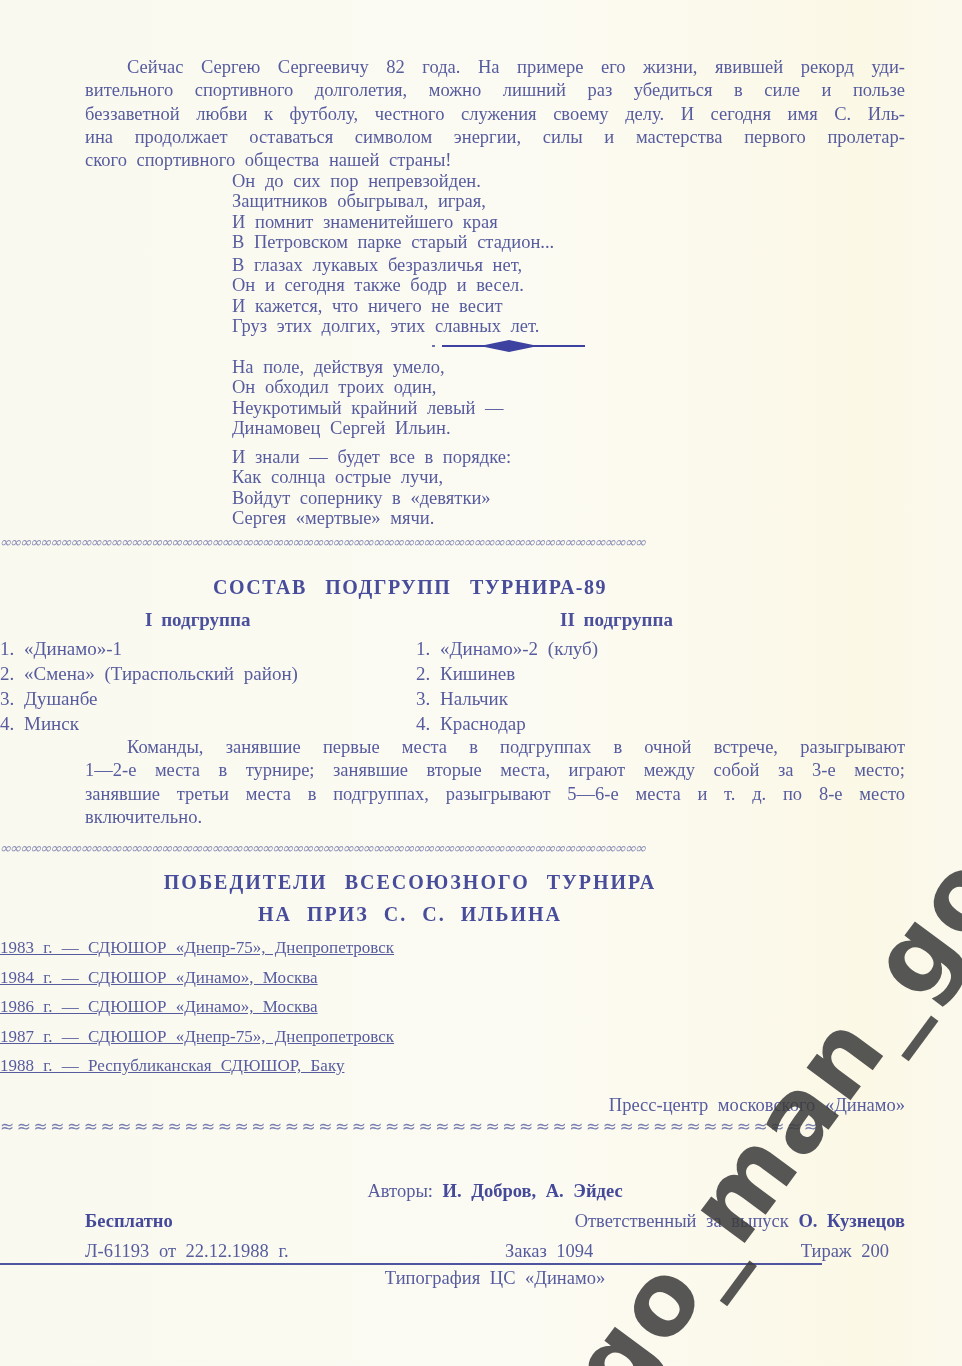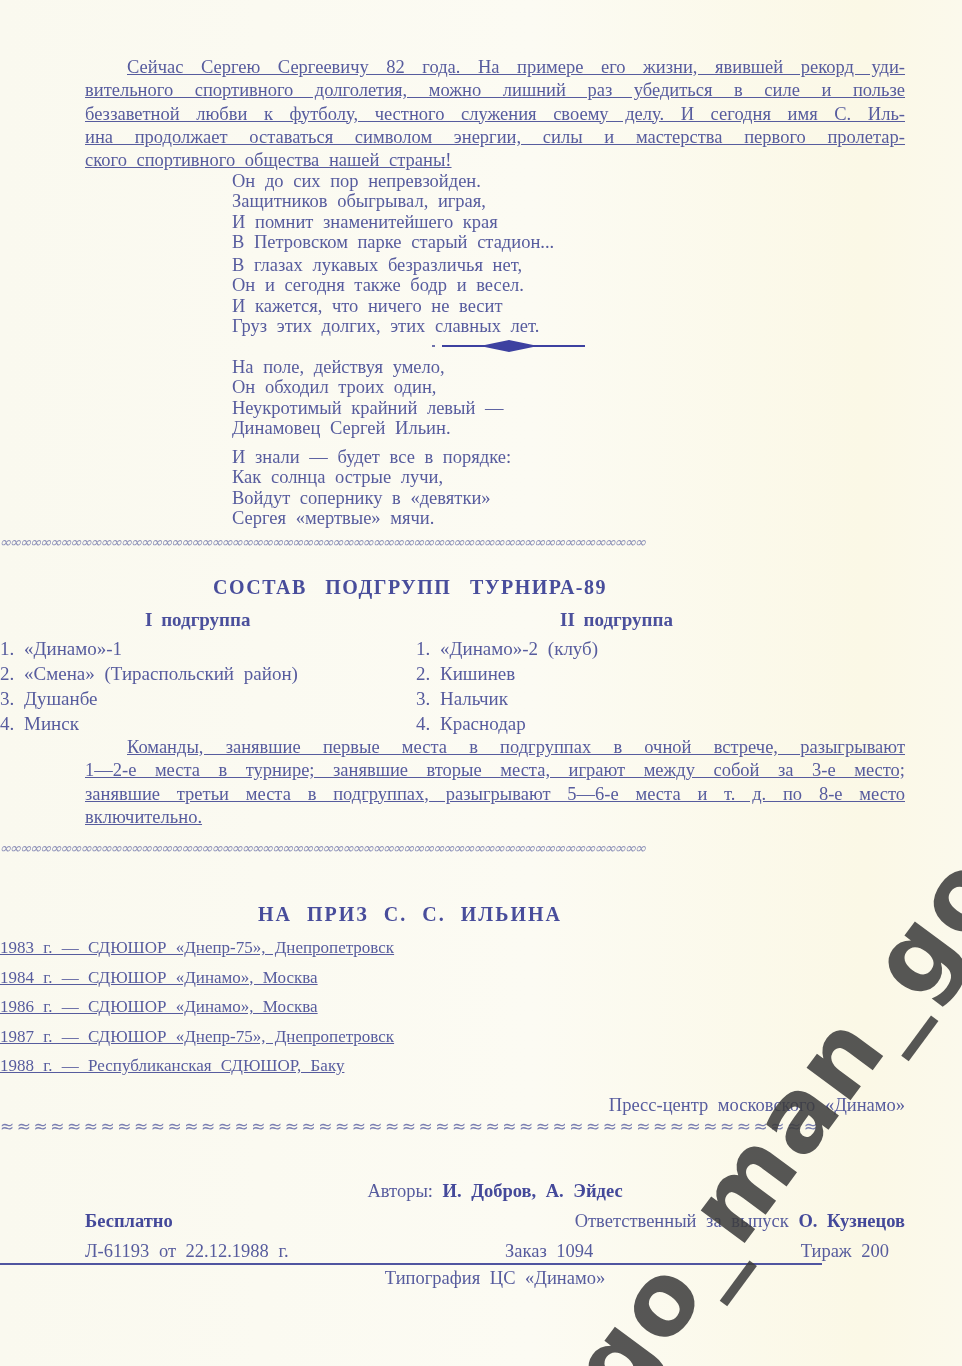--- a/index.html
+++ b/index.html
@@ -8,21 +8,21 @@
     width:962px;height:1366px;
     margin:0 auto;
     overflow:hidden;
     background:
       linear-gradient(90deg, #faf9ef 0%, #fcfbf3 55%, #fbf8e6 90%, #fbf9ec 100%);
     font-family:"Liberation Serif","DejaVu Serif",serif;
     color:#575c9e;
   }
   .content{position:absolute;left:85px;width:820px;}
   
-  .intro{top:56px;font-size:18.5px;line-height:23.3px;word-spacing:5px;text-decoration:underline;}
+  .intro{top:56px;font-size:18.5px;line-height:23.3px;word-spacing:5px;}
   .jline{text-align:justify;text-align-last:justify;white-space:normal;}
   .jline.first{padding-left:42px;}
   .jline.last{text-align-last:left;}
   
   .poem-stanza{position:absolute;left:232px;font-size:18.5px;line-height:20.4px;word-spacing:5px;white-space:nowrap;}
   .st1{top:171px;} .st2{top:255px;} .st3{top:357px;} .st4{top:447px;}
   
   .diamond-divider{position:absolute;left:432px;top:340px;width:153px;height:12px;}
   .diamond-divider .dline{position:absolute;left:10px;right:0;top:5px;height:2px;background:#3d41a0;}
   .diamond-divider .dot{position:absolute;left:0;top:5px;width:3px;height:2px;background:#6d70ab;}
@@ -141,20 +141,21 @@
 
   <div class="content intro rules">
     <div class="jline first">Команды, занявшие первые места в подгруппах в очной встрече, разыгрывают</div>
     <div class="jline">1—2-е места в турнире; занявшие вторые места, играют между собой за 3-е место;</div>
     <div class="jline">занявшие третьи места в подгруппах, разыгрывают 5—6-е места и т. д. по 8-е место</div>
     <div class="jline last">включительно.</div>
   </div>
 
   <div class="content rope rope2">∞∞∞∞∞∞∞∞∞∞∞∞∞∞∞∞∞∞∞∞∞∞∞∞∞∞∞∞∞∞∞∞∞∞∞∞∞∞∞∞∞∞∞∞∞∞∞∞∞∞∞∞∞∞∞∞∞∞∞∞∞∞∞∞</div>
 
+  <div class="content heading h-win1">ПОБЕДИТЕЛИ  ВСЕСОЮЗНОГО  ТУРНИРА</div>
   <div class="content heading h-win2">НА  ПРИЗ  С. С. ИЛЬИНА</div>
 
   <div class="content winners">
     <div>1983 г. — СДЮШОР «Днепр-75», Днепропетровск</div>
     <div>1984 г. — СДЮШОР «Динамо», Москва</div>
     <div>1986 г. — СДЮШОР «Динамо», Москва</div>
     <div>1987 г. — СДЮШОР «Днепр-75», Днепропетровск</div>
     <div>1988 г. — Республиканская СДЮШОР, Баку</div>
   </div>
 

